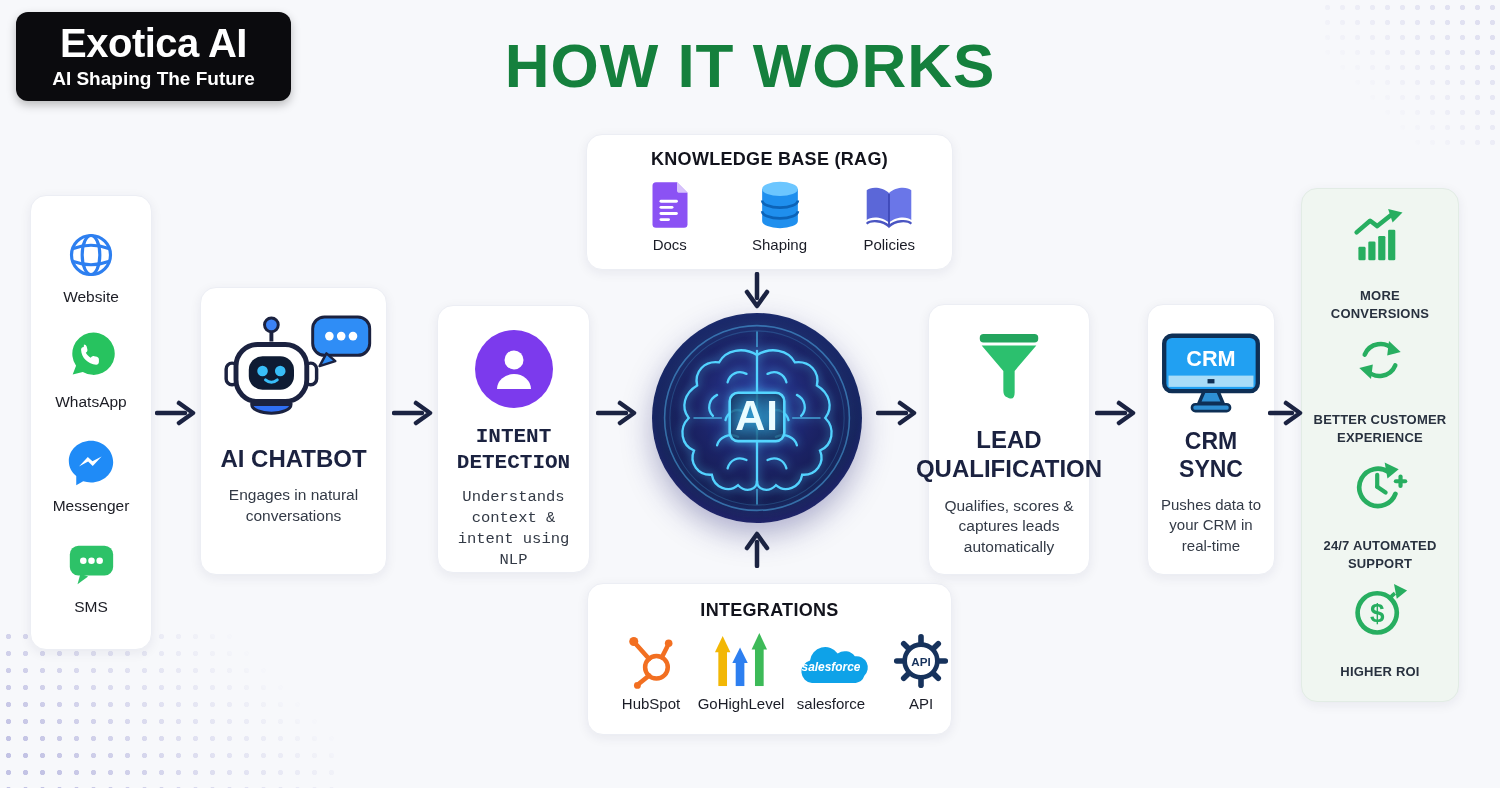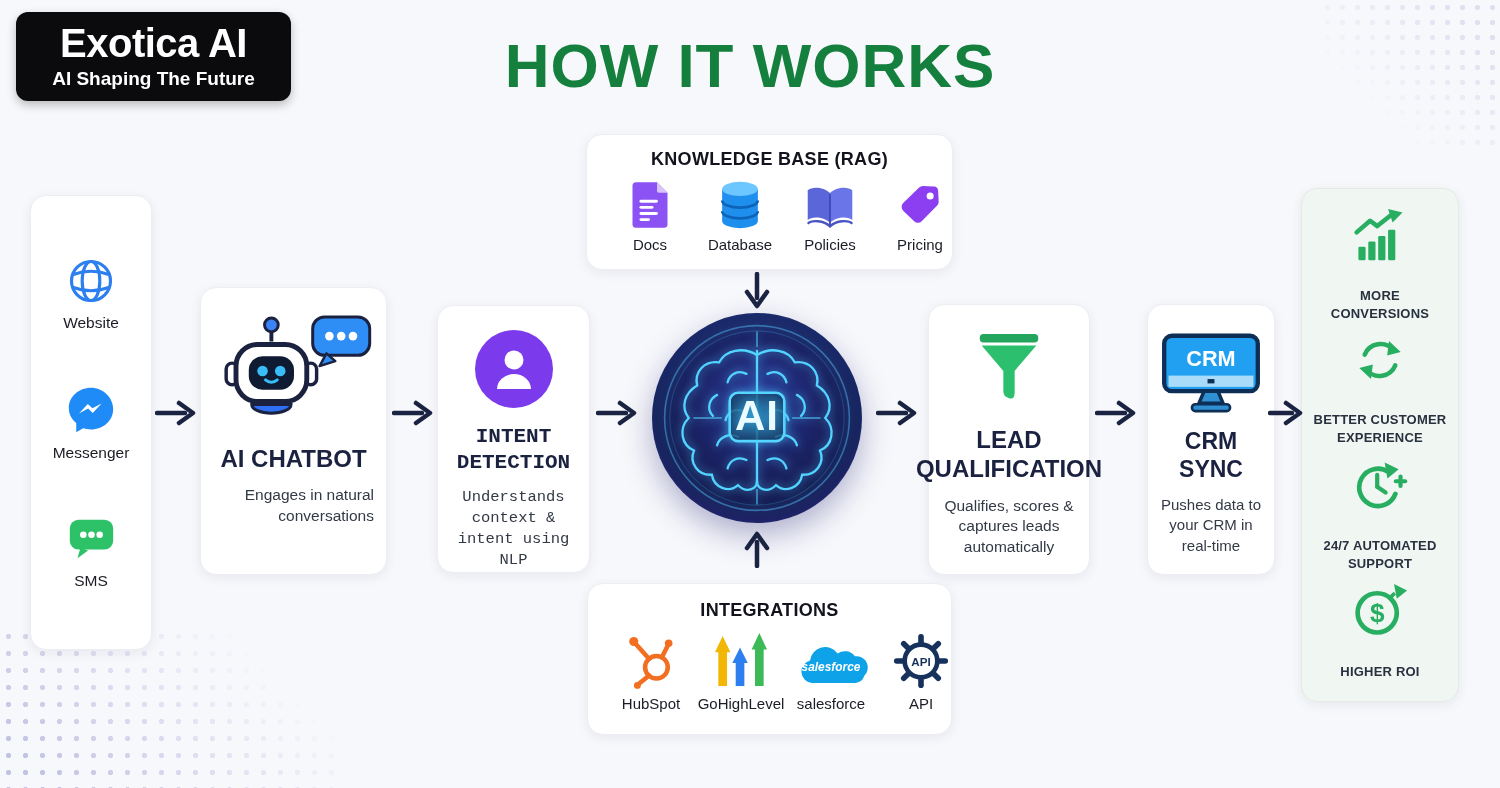--- a/index.html
+++ b/index.html
@@ -32,21 +32,21 @@
   .card-title{font-weight:800;color:#1b2240;line-height:1.22;}
   .card-desc{font-size:15.5px;color:#333a46;line-height:1.35;margin-top:12px;}
 
   
   .channels{left:30px;top:195px;width:122px;height:455px;display:flex;flex-direction:column;
     justify-content:space-evenly;align-items:center;padding:8px 0;}
   .channel{display:flex;flex-direction:column;align-items:center;gap:7px;}
   .channel-label{font-size:15.5px;font-weight:500;color:#1b1c24;}
 
   
-  .chatbot{left:200px;top:287px;width:187px;height:288px;padding:26px 12px 0;text-align:right;}
+  .chatbot{left:200px;top:287px;width:187px;height:288px;padding:26px 12px 0;}
   .chatbot .card-title{font-size:24px;margin-top:14px;}
   
   .intent{left:437px;top:305px;width:153px;height:268px;padding:24px 10px 0;font-family:Liberation Mono, monospace;}
   .intent .card-title{font-size:21px;margin-top:16px;}
   .person-badge{width:78px;height:78px;border-radius:50%;background:#7c3aed;display:flex;align-items:center;justify-content:center;}
   
   .lead{left:928px;top:304px;width:162px;height:271px;padding:26px 10px 0;}
   .lead .card-title{font-size:24px;margin-top:18px;}
   
   .crm{left:1147px;top:304px;width:128px;height:271px;padding:26px 8px 0;}
@@ -99,20 +99,27 @@
     <div class="channel">
       <svg width="52" height="52" viewBox="0 0 56 56">
         <g fill="none" stroke="#2d7ff0" stroke-width="3.4" stroke-linecap="round">
           <circle cx="28" cy="28" r="21"></circle>
           <ellipse cx="28" cy="28" rx="9.5" ry="21"></ellipse>
           <path d="M9,21 q19,-7 38,0"></path>
           <path d="M9,35 q19,7 38,0"></path>
         </g>
       </svg>
       <div class="channel-label">Website</div>
+    </div>
+    <div class="channel">
+      <svg width="54" height="56" viewBox="0 0 56 58">
+        <path d="M9,46 l3.5,-9 a22,22 0 1 1 7,6.5 z" fill="#27c35f"></path>
+        <path d="M20.5,17.5c-1.6,0-2.9,1.3-2.8,2.9.2,4.2 2,8 4.8,10.8s6.6,4.6 10.8,4.8c1.6.1 2.9-1.2 2.9-2.8v-2.6c0-1.3-.9-2.4-2.1-2.8l-2.7-.7c-1-.3-2.1,0-2.8.7l-.9.9c-2.1-1.2-3.9-3-5.1-5.1l.9-.9c.7-.7 1-1.8.7-2.8l-.7-2.7c-.4-1.2-1.5-2.1-2.8-2.1z" fill="#ffffff"></path>
+      </svg>
+      <div class="channel-label">WhatsApp</div>
     </div>
     <div class="channel">
       <svg width="54" height="54" viewBox="0 0 56 56">
         <path d="M28,5 C15.3,5 5,14.3 5,26 c0,6.3 3,11.8 7.7,15.5 V51 l7.2,-4 c2.5,.7 5.2,1.1 8.1,1.1 12.7,0 23,-9.3 23,-21S40.7,5 28,5 z" fill="#1f8bf7"></path>
         <path d="M15.5,31.5 l9.2,-9.8 4.8,4.6 9.5,-5 -9.2,9.8 -4.8,-4.6 z" fill="#ffffff"></path>
       </svg>
       <div class="channel-label">Messenger</div>
     </div>
     <div class="channel">
       <svg width="54" height="52" viewBox="0 0 56 54">
@@ -173,37 +180,30 @@
         </svg>
         <div class="icon-item-label">Docs</div>
       </div>
       <div class="icon-item">
         <svg width="48" height="50" viewBox="0 0 52 56">
           <path d="M6,10 v36 a20,8 0 0 0 40,0 v-36 z" fill="#1f8fee"></path>
           <ellipse cx="26" cy="10" rx="20" ry="8" fill="#6cc6ff"></ellipse>
           <path d="M6,23 a20,8 0 0 0 40,0" fill="none" stroke="#0c63b8" stroke-width="3"></path>
           <path d="M6,35 a20,8 0 0 0 40,0" fill="none" stroke="#0c63b8" stroke-width="3"></path>
         </svg>
-        <div class="icon-item-label">Database</div>
+        <div class="icon-item-label">Shaping</div>
       </div>
       <div class="icon-item">
         <svg width="52" height="46" viewBox="0 0 56 48">
           <path d="M28,9 C21,2 8,2 4,6 v32 c4,-4 17,-4 24,3 z" fill="#5b67d8"></path>
           <path d="M28,9 C35,2 48,2 52,6 v32 c-4,-4 -17,-4 -24,3 z" fill="#6a76e8"></path>
           <path d="M4,42 c4,-4 17,-4 24,3 c7,-7 20,-7 24,-3" fill="none" stroke="#4a55c2" stroke-width="2.5"></path>
           <line x1="28" y1="10" x2="28" y2="44" stroke="#3f4ab8" stroke-width="2"></line>
         </svg>
         <div class="icon-item-label">Policies</div>
-      </div>
-      <div class="icon-item">
-        <svg width="46" height="46" viewBox="0 0 52 52">
-          <path d="M7,21.5 L25,4 a6,6 0 0 1 4.3,-1.7 l12.4,.6 a5,5 0 0 1 4.8,4.8 l.6,12.4 a6,6 0 0 1 -1.7,4.3 L27.9,42 a6,6 0 0 1 -8.5,.1 L7,30.1 a6,6 0 0 1 0,-8.6 z" fill="#8b3ff0"></path>
-          <circle cx="37.5" cy="13.5" r="4" fill="#fff"></circle>
-        </svg>
-        <div class="icon-item-label">Pricing</div>
       </div>
     </div>
   </div>
 
   <div class="ai-circle">
     <svg class="brain-svg" viewBox="0 0 200 200">
       <circle cx="100" cy="100" r="88" fill="none" stroke="rgba(86,198,255,0.45)" stroke-width="1.5"></circle>
       <circle cx="100" cy="100" r="83" fill="none" stroke="rgba(86,198,255,0.2)" stroke-width="1"></circle>
       <g fill="none" stroke="#53d3ff" stroke-width="2.2" stroke-linecap="round">
         <g id="hemi-right">

